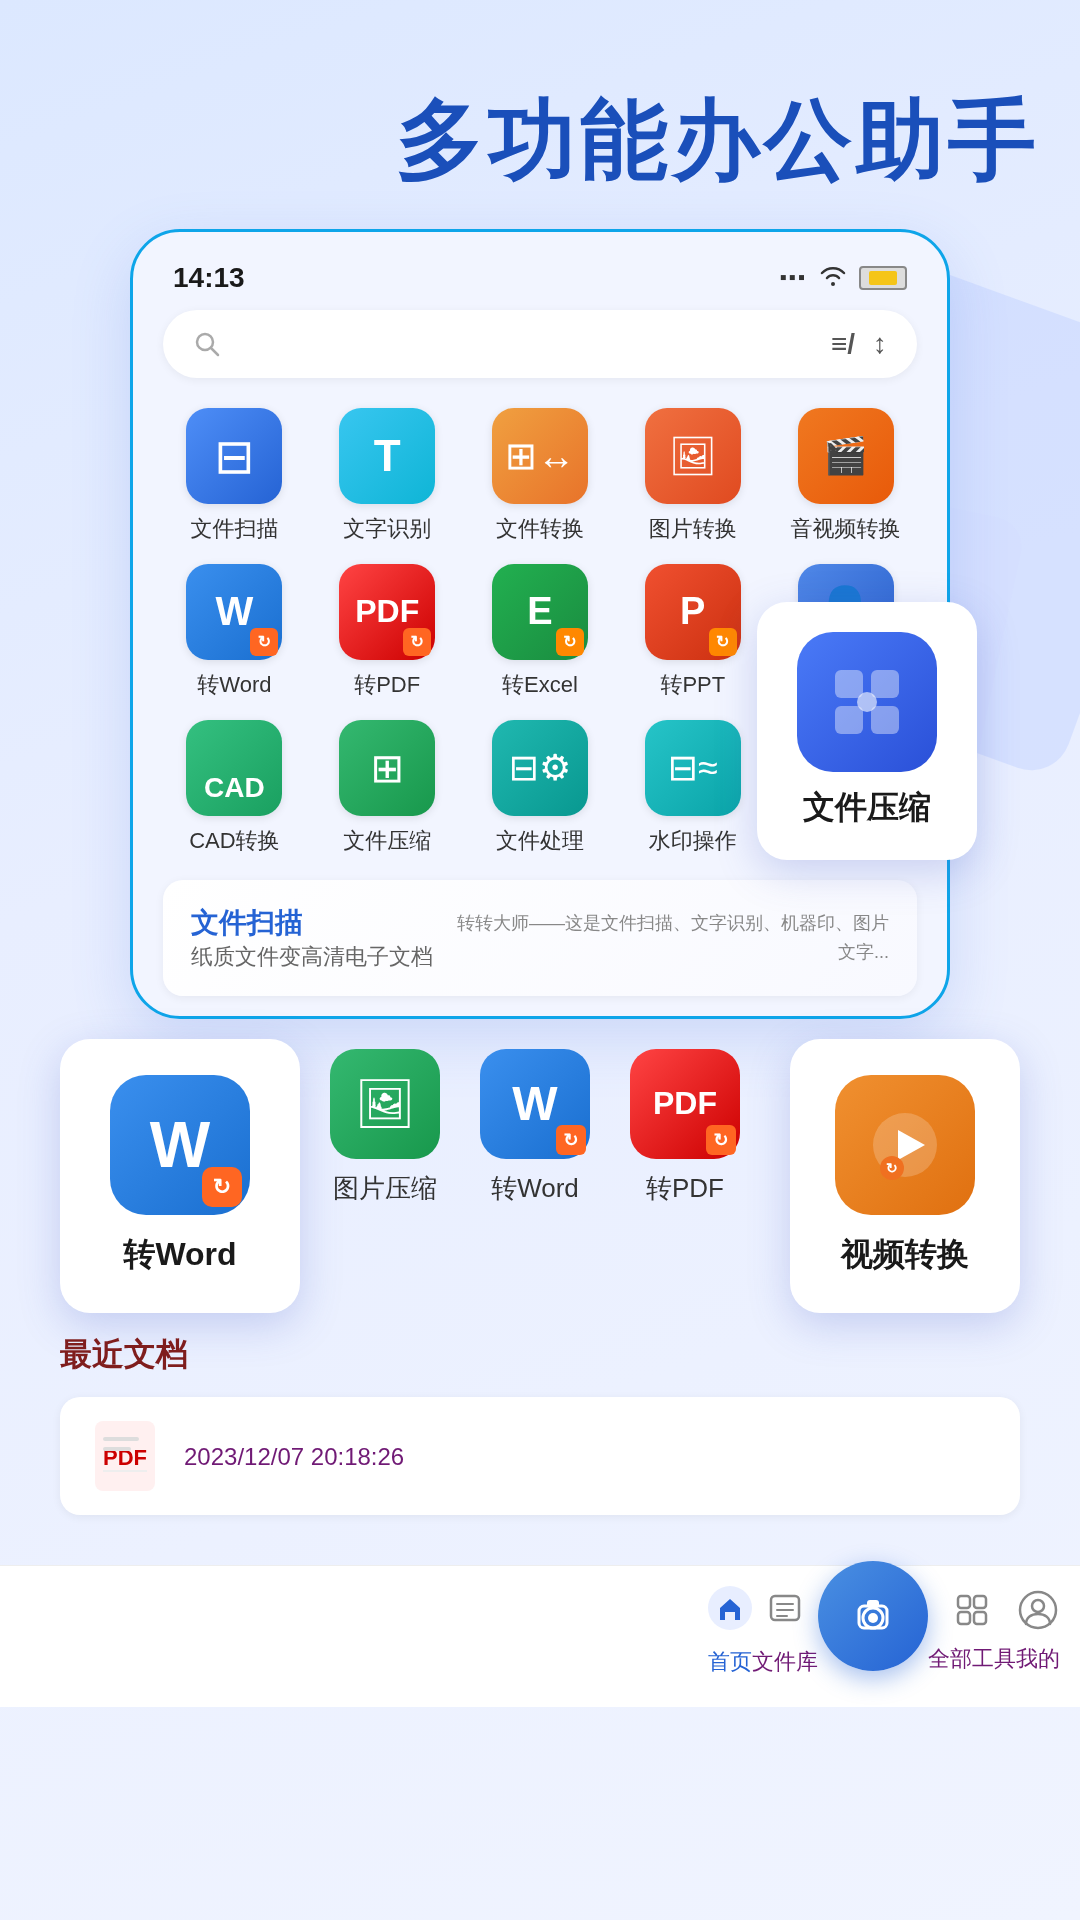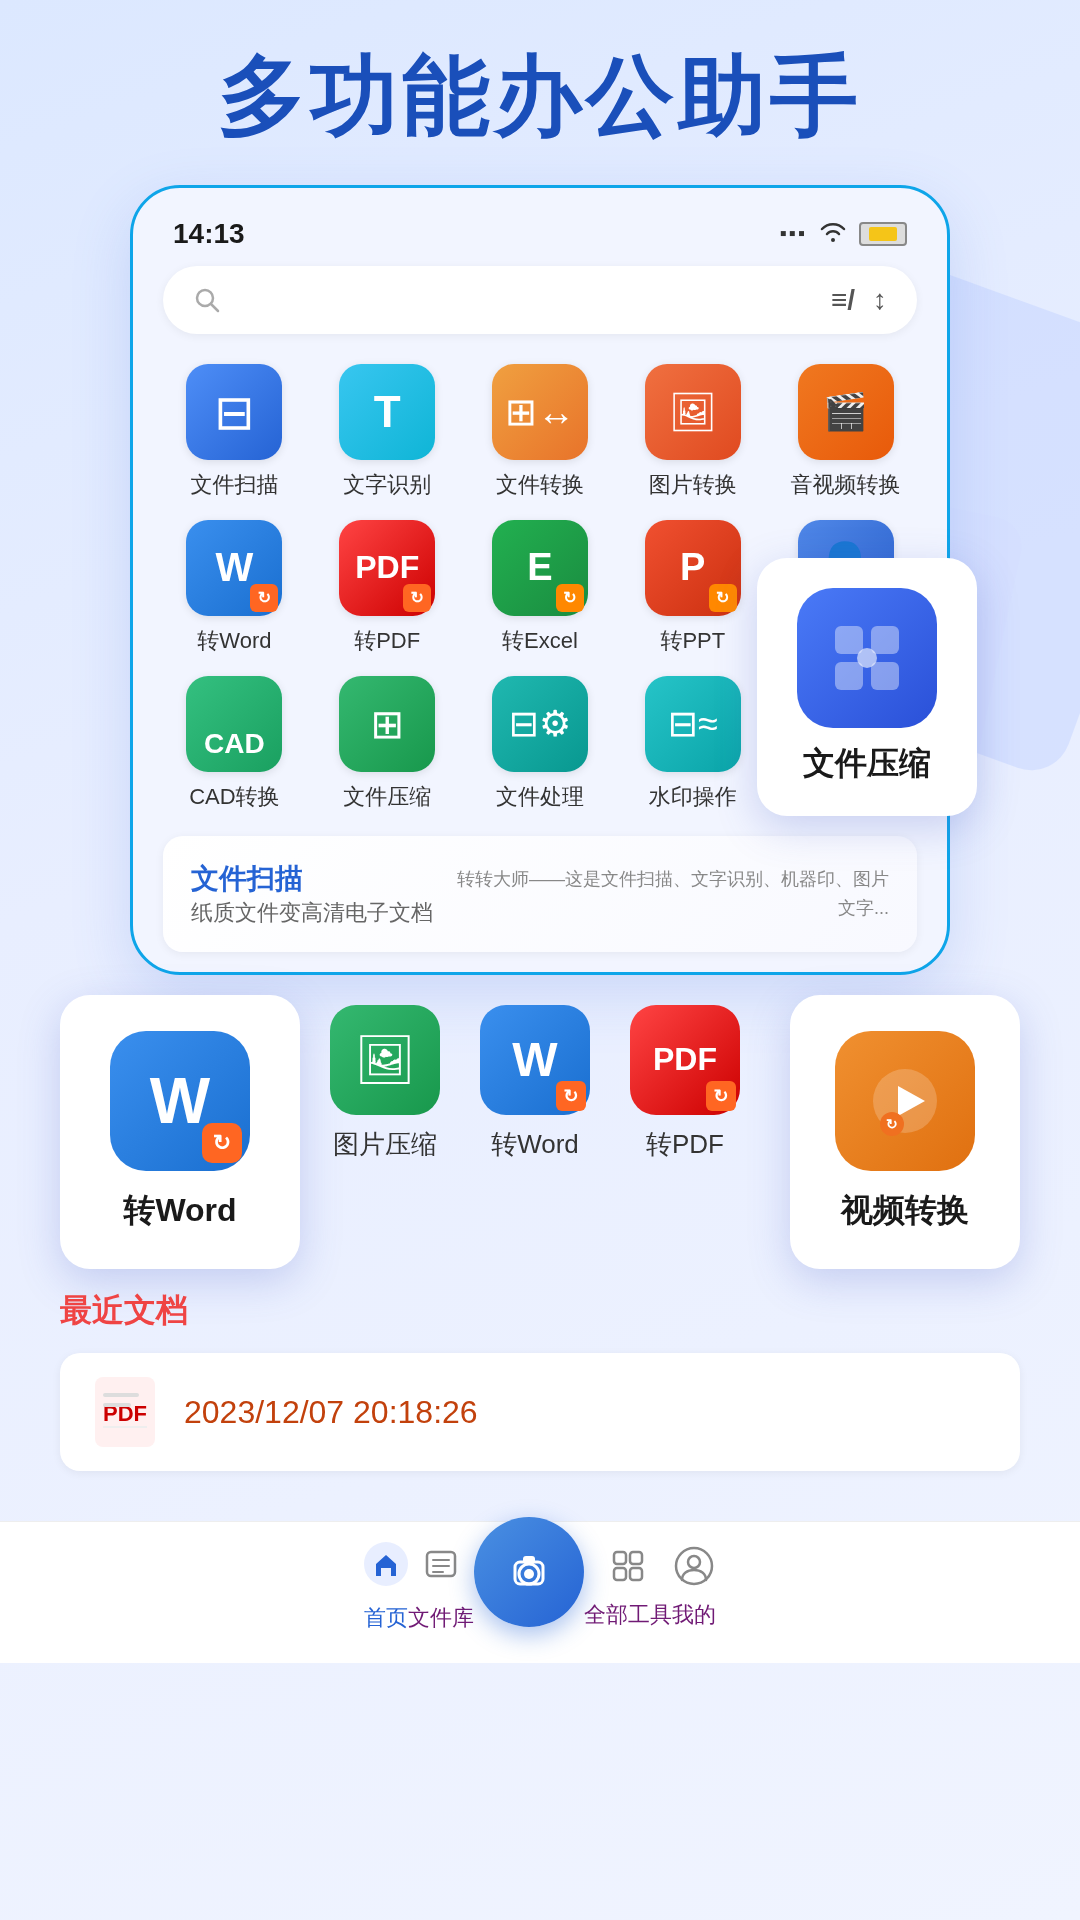--- a/index.html
+++ b/index.html
@@ -8,22 +8,22 @@
       width: 1080px;
       min-height: 1920px;
       background: linear-gradient(160deg, #dce8ff 0%, #e8eeff 40%, #f0f4ff 100%);
       font-family: -apple-system, 'PingFang SC', 'Helvetica Neue', Arial, sans-serif;
       position: relative;
       overflow: hidden;
     }
 
     
     .hero {
-      text-align: center;
-      padding: 48px 40px 40px;
+      text-align: right;
+      padding: 92px 40px 40px;
       position: relative;
       z-index: 2;
     }
     .hero-title {
       font-size: 88px;
       font-weight: 900;
       color: #1a4fba;
       line-height: 1.1;
       letter-spacing: 4px;
     }
@@ -287,21 +287,21 @@
 
     
     .recent-section {
       position: relative;
       z-index: 3;
       padding: 0 60px 20px;
     }
     .recent-title {
       font-size: 32px;
       font-weight: 600;
-      color: #ef4444;
+      color: #7f1d1d;
       margin-bottom: 20px;
     }
     .doc-item {
       background: white;
       border-radius: 20px;
       padding: 24px 30px;
       display: flex;
       align-items: center;
       gap: 24px;
       box-shadow: 0 2px 10px rgba(0,0,0,0.06);
@@ -316,33 +316,33 @@
     }
     .doc-info {
       flex: 1;
     }
     .doc-name {
       font-size: 28px;
       color: #222;
       font-weight: 500;
     }
     .doc-date {
-      font-size: 32px;
-      color: #c2410c;
+      font-size: 24px;
+      color: #701a75;
       margin-top: 2px;
     }
 
     
     .bottom-nav {
       position: relative;
       z-index: 3;
       background: white;
       border-top: 1px solid #eee;
       display: flex;
-      justify-content: center;
+      justify-content: flex-end;
       align-items: center;
       padding: 20px 20px 30px;
       margin-top: 30px;
     }
     .nav-item {
       display: flex;
       flex-direction: column;
       align-items: center;
       gap: 8px;
       cursor: pointer;

